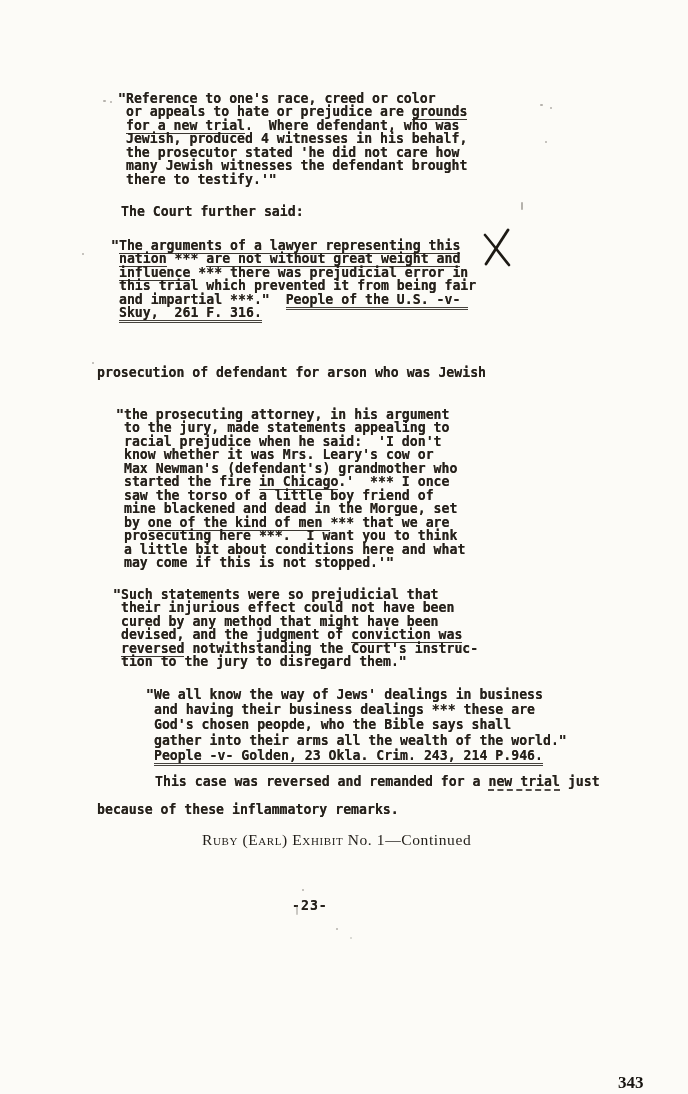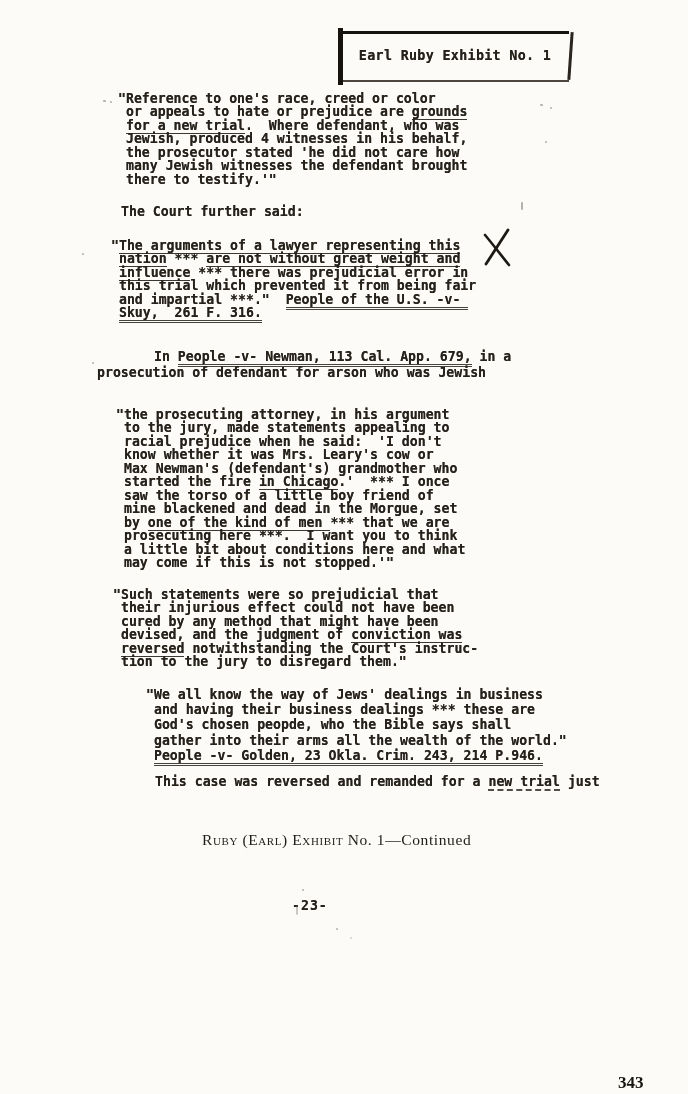--- a/index.html
+++ b/index.html
@@ -27,49 +27,44 @@
   .exhibit-text{display:block;text-align:center;line-height:44px;font-size:13.4px;font-weight:bold;
                 letter-spacing:.3px;text-shadow:0 0 .5px rgba(38,33,27,.8);}
   .xmark{position:absolute;left:481px;top:227px;}
   .speck{position:absolute;background:#6d6a61;opacity:.5;border-radius:1px;}
 </style>
 </head>
 <body>
 
 <div class="page">
 
-  <div class="exhibit-box">
-    <div class="exhibit-bar"></div>
-    <div class="exhibit-right"></div>
-    <span class="exhibit-text">Earl Ruby Exhibit No. 1</span>
-  </div>
 
   <div class="block" style="left:118px;top:92px;"><div class="line"><span>"Reference to one's race, creed or color</span></div><div class="line"><span> or appeals to hate or prejudice are </span><span class="u">grounds</span></div><div class="line"><span> </span><span class="u">for a new trial</span><span>.  Where defendant, who was</span></div><div class="line"><span> Jewish, produced 4 witnesses in his behalf,</span></div><div class="line"><span> the prosecutor stated 'he did not care how</span></div><div class="line"><span> many Jewish witnesses the defendant brought</span></div><div class="line"><span> there to testify.'"</span></div></div>
 
   <div class="block" style="left:121px;top:205px;">The Court further said:</div>
 
   <div class="block" style="left:111px;top:239px;"><div class="line"><span>"</span><span class="u">The arguments of a lawyer representing this</span></div><div class="line"><span> </span><span class="u">nation</span><span> *** </span><span class="u">are not without great weight and</span></div><div class="line"><span> </span><span class="u">influence</span><span> *** there was prejudicial error in</span></div><div class="line"><span> this trial which prevented it from being fair</span></div><div class="line"><span> and impartial ***."  </span><span class="d">People of the U.S. -v- </span></div><div class="line"><span> </span><span class="d">Skuy,  261 F. 316.</span></div></div>
 
   <svg class="xmark" width="32" height="42" viewBox="0 0 32 42">
     <path d="M5 37 L27 3" stroke="#1d1a15" stroke-width="2.8" fill="none" stroke-linecap="round"></path>
     <path d="M4 8 C10 15 20 28 28 38" stroke="#1d1a15" stroke-width="2.6" fill="none" stroke-linecap="round"></path>
   </svg>
 
-  <div class="block" style="left:154px;top:350px;"><div class="line"><span>In </span><span class="d">People -v- Newman, 113 Cal. App. 679,</span><span> in a</span></div></div>
 
   <div class="block" style="left:97px;top:366px;">prosecution of defendant for arson who was Jewish</div>
 
   <div class="block" style="left:116px;top:408px;"><div class="line"><span>"the prosecuting attorney, in his argument</span></div><div class="line"><span> to the jury, made statements appealing to</span></div><div class="line"><span> racial prejudice when he said:  'I don't</span></div><div class="line"><span> know whether it was Mrs. Leary's cow or</span></div><div class="line"><span> Max Newman's (defendant's) grandmother who</span></div><div class="line"><span> started the fire </span><span class="u">in Chicago</span><span>.'  *** I once</span></div><div class="line"><span> saw the torso of a little boy friend of</span></div><div class="line"><span> mine blackened and dead in the Morgue, set</span></div><div class="line"><span> by </span><span class="u">one of the kind of men </span><span>*** that we are</span></div><div class="line"><span> prosecuting here ***.  I want you to think</span></div><div class="line"><span> a little bit about conditions here and what</span></div><div class="line"><span> may come if this is not stopped.'"</span></div></div>
 
   <div class="block" style="left:113px;top:588px;"><div class="line"><span>"Such statements were so prejudicial that</span></div><div class="line"><span> their injurious effect could not have been</span></div><div class="line"><span> cured by any method that might have been</span></div><div class="line"><span> devised, and the judgment of </span><span class="u">conviction was</span></div><div class="line"><span> </span><span class="u">reversed</span><span> notwithstanding the Court's instruc-</span></div><div class="line"><span> tion to the jury to disregard them."</span></div></div>
 
   <div class="block lh15" style="left:146px;top:687px;"><div class="line"><span>"We all know the way of Jews' dealings in business</span></div><div class="line"><span> and having their business dealings *** these are</span></div><div class="line"><span> God's chosen peopde, who the Bible says shall</span></div><div class="line"><span> gather into their arms all the wealth of the world."</span></div><div class="line"><span> </span><span class="d">People -v- Golden, 23 Okla. Crim. 243, 214 P.946.</span></div></div>
 
   <div class="block" style="left:155px;top:775px;"><div class="line"><span>This case was reversed and remanded for a </span><span class="w">new trial</span><span> just</span></div></div>
 
+  <div class="block" style="left:97px;top:803px;">because of these inflammatory remarks.</div>
 
   <div class="block serif footer-line" style="left:202px;top:833px;"><div class="line"><span class="sc">Ruby (Earl) Exhibit </span><span>No. 1—Continued</span></div></div>
 
   <div class="pagenum">-23-</div>
 
   <div class="folio">343</div>
 
   <div class="speck" style="left:103px;top:100px;width:3px;height:2px;"></div>
   <div class="speck" style="left:110px;top:101px;width:2px;height:2px;"></div>
   <div class="speck" style="left:521px;top:202px;width:2px;height:8px;"></div>

